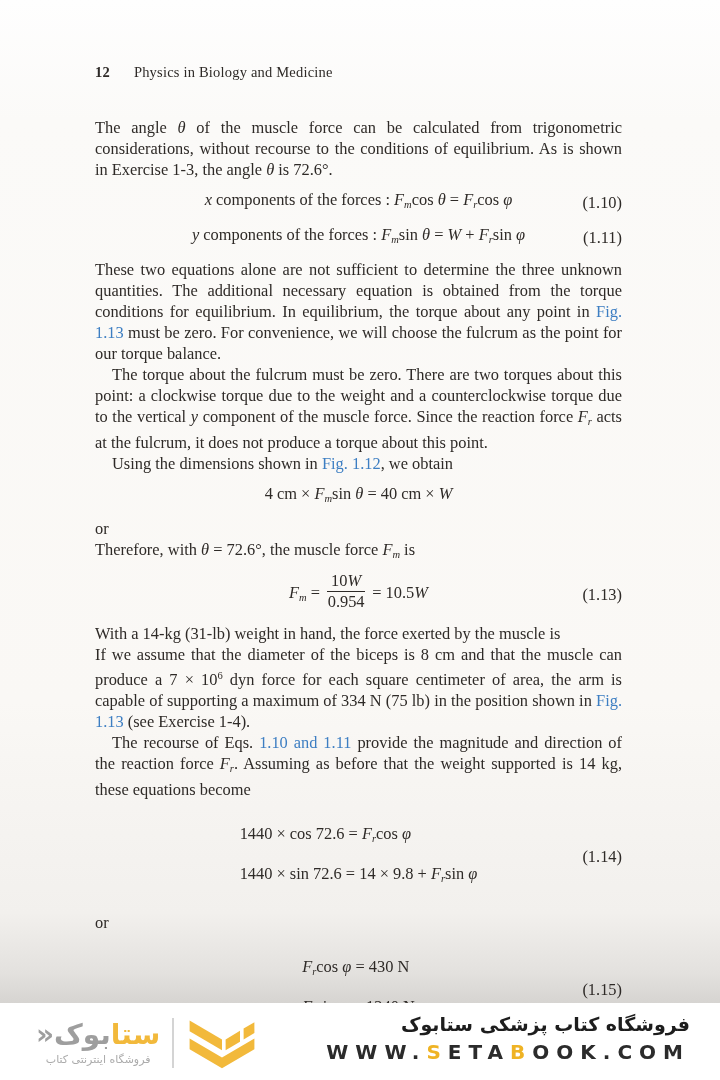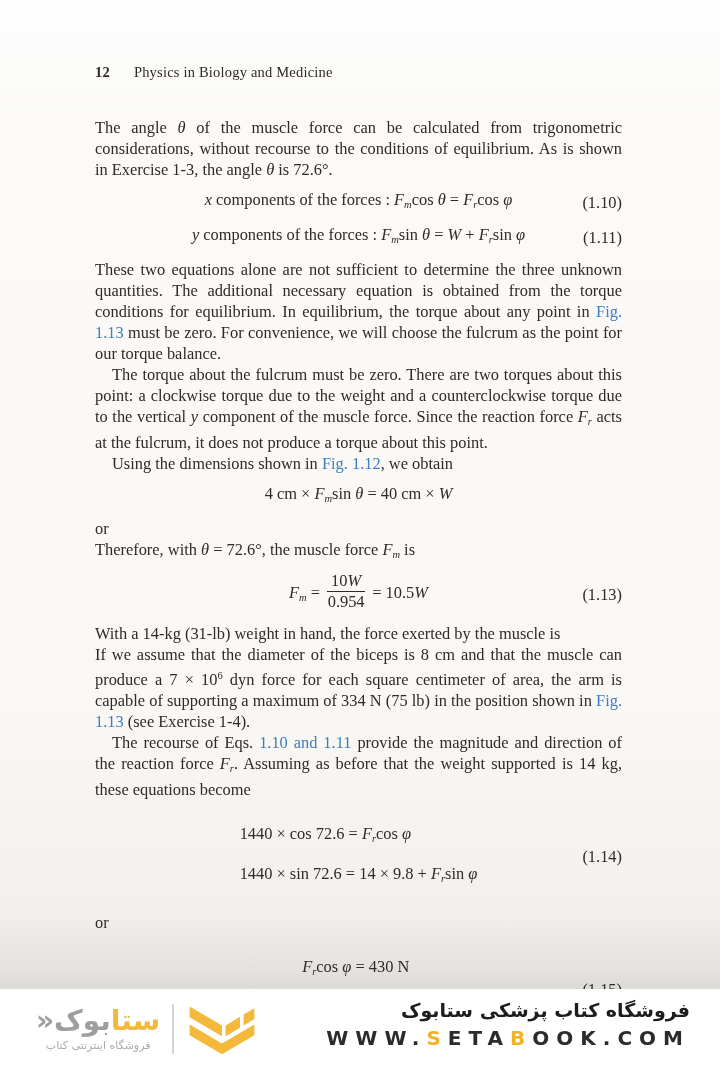--- a/index.html
+++ b/index.html
@@ -29,21 +29,21 @@
   .eq { position:relative; font-size:16.4px; line-height:21px; text-align:center; margin:9px 0; }
   .eq .eqnum { position:absolute; right:0; top:50%; transform:translateY(-50%); }
   .eq .lines { display:inline-block; text-align:left; }
   .eq .lines > div { margin:14px 0; }
 
   .frac { display:inline-block; vertical-align:middle; text-align:center; margin:0 3px; line-height:1.12; position:relative; top:-2px; }
   .frac .num { display:block; border-bottom:1.4px solid #2e2a27; padding:0 4px 1px; }
   .frac .den { display:block; padding-top:1px; }
 
   
-  .footer { position:absolute; left:0; bottom:14px; width:720px; height:77px; background:#ffffff; }
+  .footer { position:absolute; left:0; bottom:0; width:720px; height:77px; background:#ffffff; }
   .brand-left { position:absolute; left:36px; top:12px; display:flex; align-items:center; gap:12px; cursor:pointer; }
   .wordmark-block { text-align:center; }
   .wordmark { font-family:"DejaVu Sans",sans-serif; font-weight:bold; font-size:28px; line-height:30px; direction:rtl; white-space:nowrap; }
   .wm-yellow { color:#F2B93B; }
   .wm-gray { color:#9e9e9e; }
   .tagline { font-family:"DejaVu Sans",sans-serif; font-size:11px; color:#ababab; direction:rtl; margin-top:3px; white-space:nowrap; }
   .divider { width:2px; height:50px; background:#d4d4d4; }
   .emblem { width:72px; height:56px; display:block; }
   .brand-right { position:absolute; right:30px; top:10px; text-align:right; font-family:"DejaVu Sans",sans-serif; cursor:pointer; }
   .fa-title { font-size:19px; color:#1d1d1d; font-weight:bold; direction:rtl; white-space:nowrap; }

